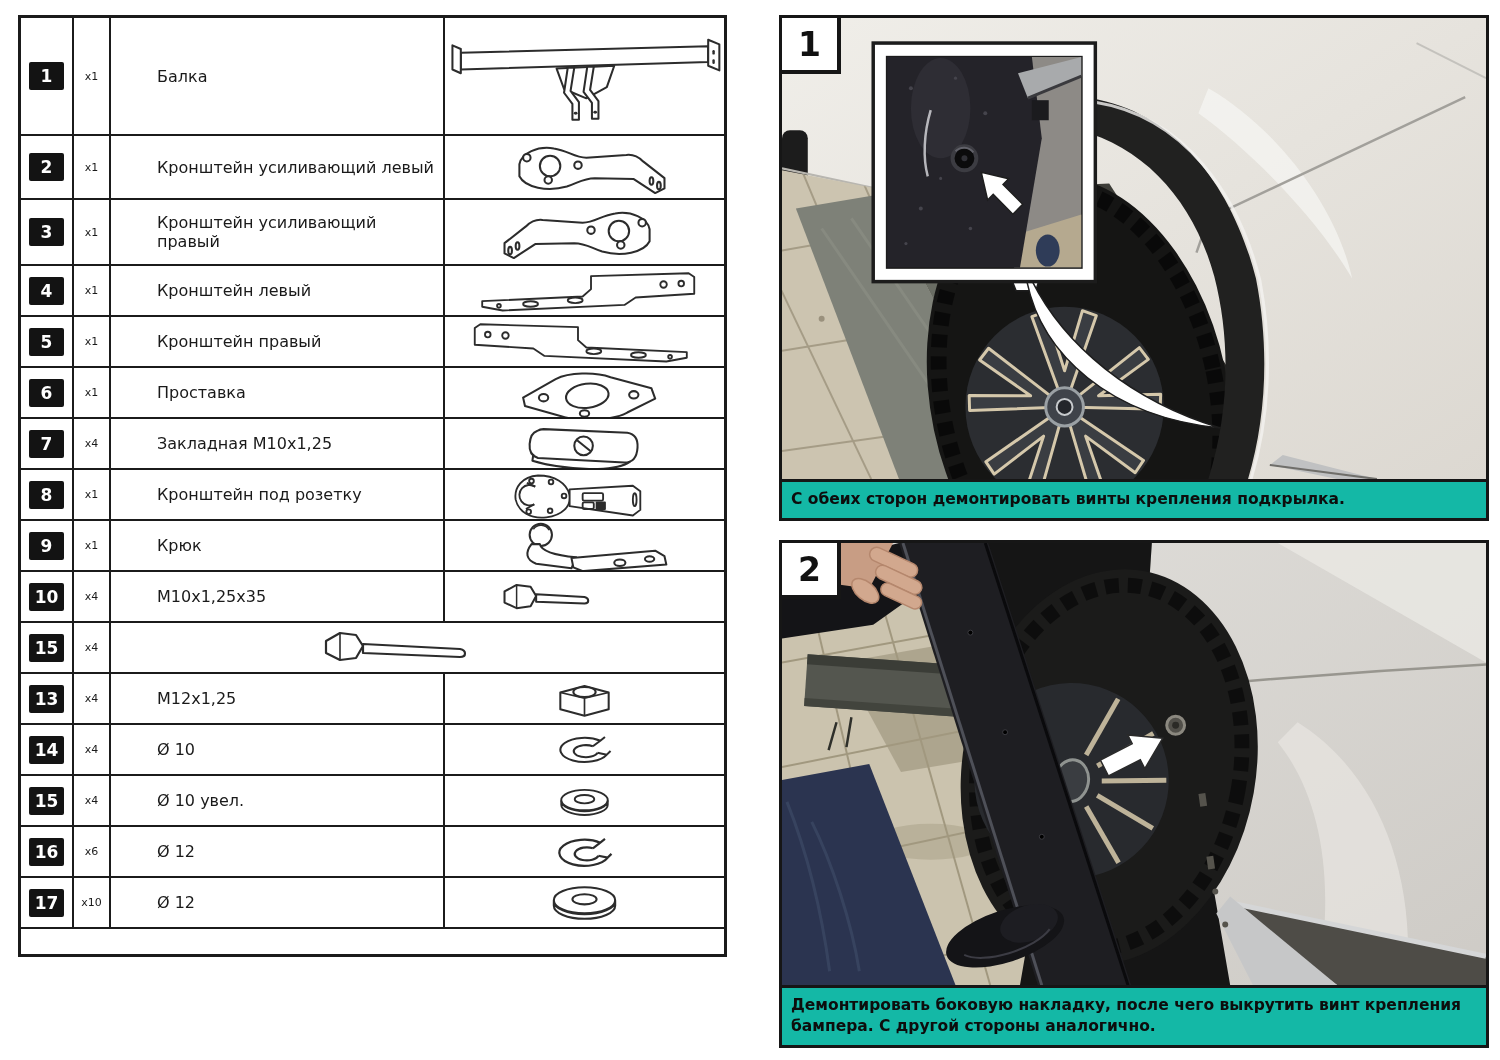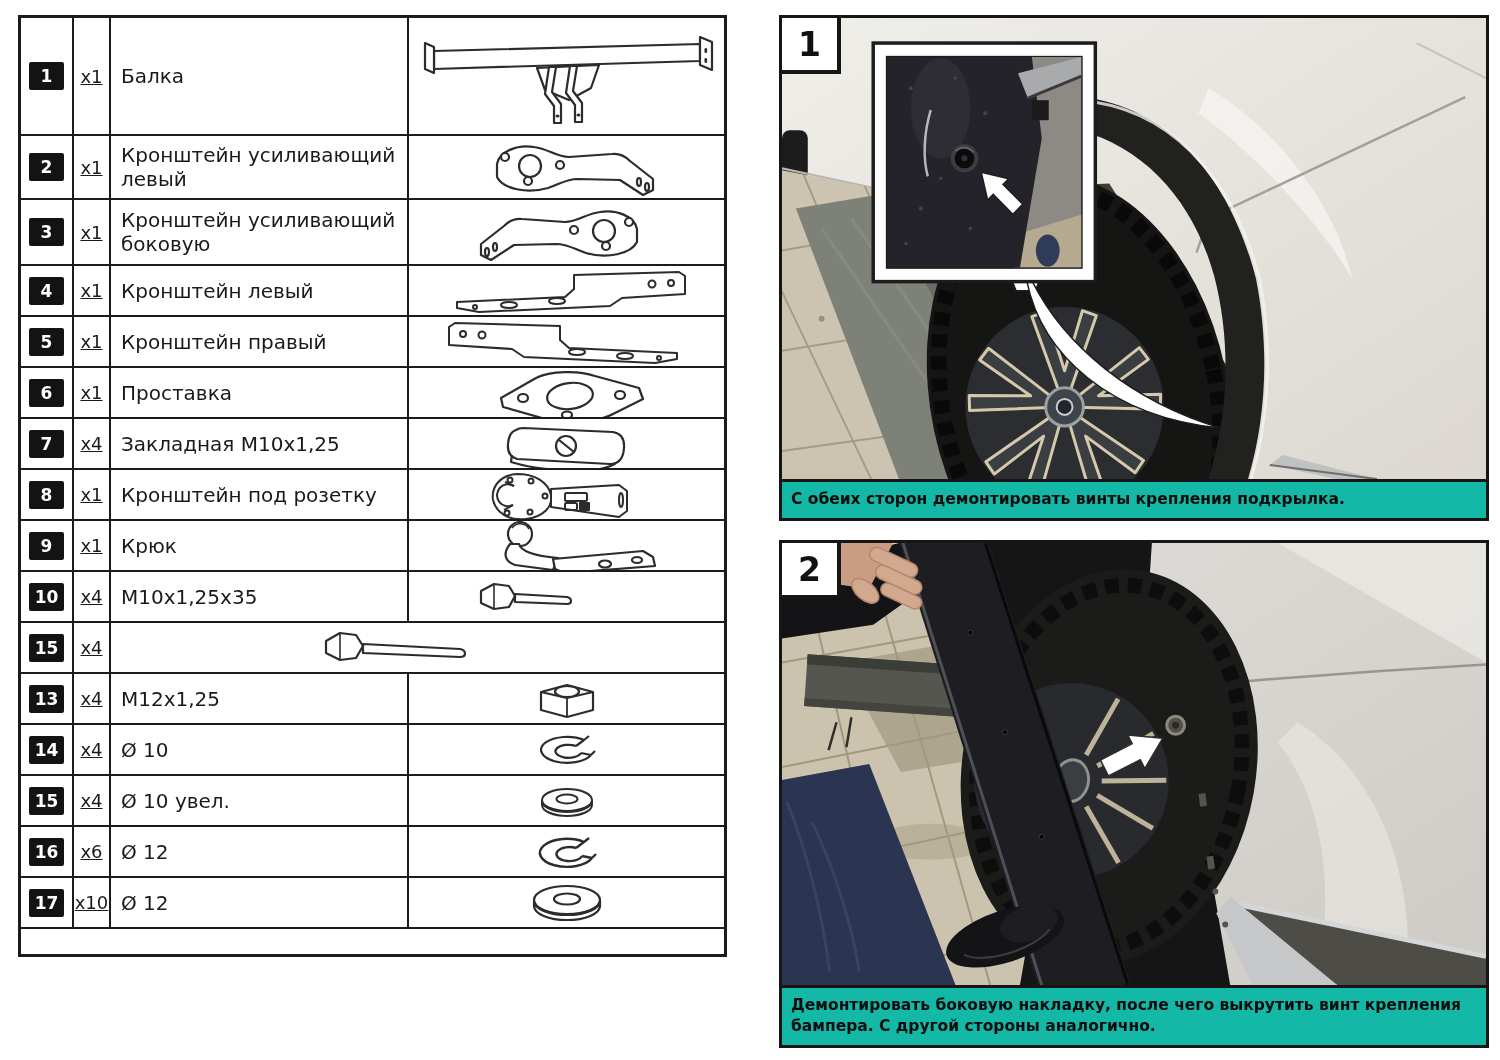--- a/index.html
+++ b/index.html
@@ -11,22 +11,22 @@
                display:flex;flex-direction:column;background:#fff;box-sizing:border-box;}
   .t-row{display:flex;border-bottom:2px solid #1b1b1b;box-sizing:border-box;}
   .t-row:last-child{border-bottom:none;}
   .t-row.rh-a{height:118px;}
   .t-row.rh-b{height:64px;}
   .t-row.rh-c{height:66px;}
   .t-row.rh-d{height:51px;}
   .t-row.rh-e{height:25px;}
   .c{border-right:2px solid #1b1b1b;display:flex;align-items:center;box-sizing:border-box;}
   .c.num{width:53px;justify-content:center;}
-  .c.qty{width:37px;justify-content:center;font-size:18px;text-decoration:underline;}
-  .c.name{width:298px;padding-left:10px;font-size:20px;}
+  .c.qty{width:37px;justify-content:center;font-size:11px;}
+  .c.name{width:298px;padding-left:10px;font-size:16px;margin-left:36px;}
   .c.img{flex:1;border-right:none;justify-content:center;overflow:hidden;}
   .badge{display:inline-flex;min-width:29px;height:28px;padding:0 3px;background:#131313;color:#fff;
          font-weight:bold;font-size:17px;align-items:center;justify-content:center;border-radius:2px;}
   .ic{display:block;}
 
   
   .panel{position:absolute;left:779px;width:710px;border:3px solid #161616;background:#fff;
          box-sizing:border-box;display:flex;flex-direction:column;}
   #p1{top:15px;height:506px;}
   #p2{top:540px;height:508px;}
@@ -91,21 +91,21 @@
           </g>
         </svg>
       </div>
     </div>
 
     <div class="t-row rh-c">
       <div class="c num">
           <span class="badge">3</span>
         </div>
       <div class="c qty">x1</div>
-      <div class="c name">Кронштейн усиливающий боковую</div>
+      <div class="c name">Кронштейн усиливающий правый</div>
       <div class="c img">
         <svg class="ic" width="308" height="60" viewBox="0 0 300 60">
           <g transform="translate(300 0) scale(-1 1)" fill="#fff" stroke="#2c2c2c" stroke-width="2.2" stroke-linejoin="round">
             <path d="M80 27 C82 15 100 7 117 10 C132 12 139 20 152 20 L195 17 C203 16 208 19 213 24 L236 42 L236 53 L226 58 L203 43 L161 42 C149 42 143 47 131 51 C110 57 86 52 80 40 Z"></path>
             <circle cx="113" cy="29" r="11"></circle>
               <circle cx="88" cy="20" r="4"></circle>
             <circle cx="143" cy="28" r="4"></circle>
               <circle cx="111" cy="44" r="4"></circle>
             <ellipse cx="222" cy="45" rx="2" ry="4"></ellipse>
               <ellipse cx="230" cy="50" rx="2" ry="4"></ellipse>

